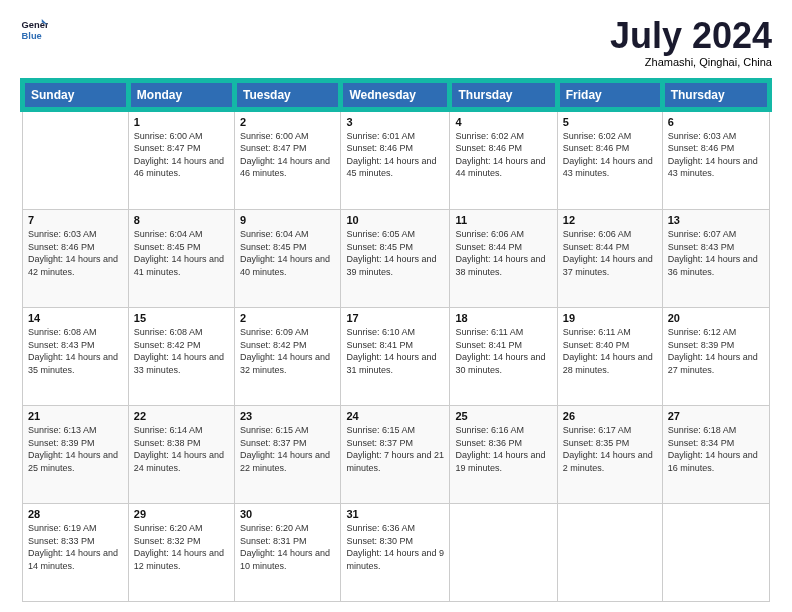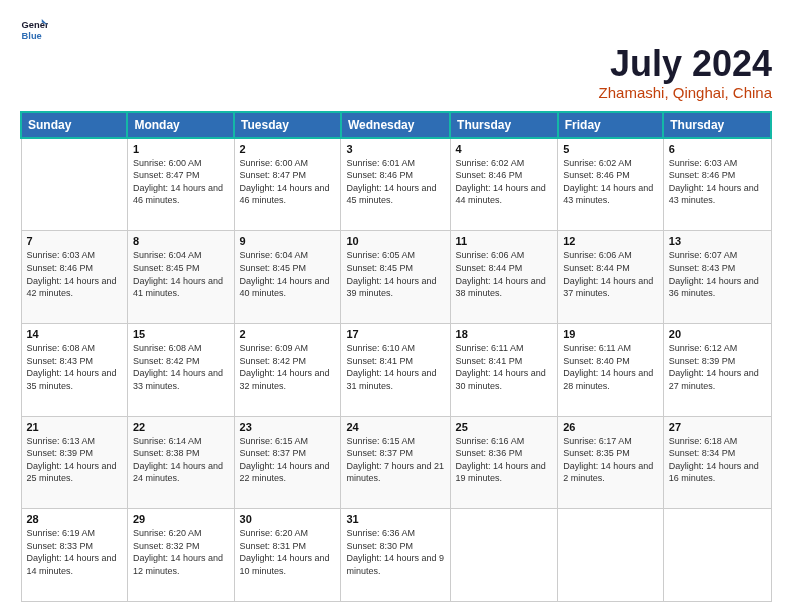--- a/index.html
+++ b/index.html
@@ -27,45 +27,44 @@
       display: flex;
       align-items: center;
       gap: 4px;
     }
     .logo-icon {
       width: 28px;
       height: 28px;
     }
     .title-area {
       text-align: right;
-      margin-top: 28px;
     }
     .month-title {
       font-size: 36px;
       font-weight: bold;
       color: #1a1a2e;
       line-height: 1.1;
     }
     .location {
-      font-size: 15px;
-      color: #c2410c;
+      font-size: 11px;
+      color: #000000;
     }
     .calendar-table {
       width: 100%;
       border-collapse: collapse;
       flex: 1;
     }
     .calendar-table thead tr th {
       background-color: #2e6db4;
       color: #fff;
       font-size: 12px;
       font-weight: bold;
       padding: 5px 6px;
       text-align: left;
-      border: 2px solid #14b8a6;
+      border: 5px solid #14b8a6;
     }
     .calendar-table tbody tr td {
       border: 1px solid #ccc;
       vertical-align: top;
       padding: 4px 5px;
       font-size: 9.5px;
       color: #333;
       background: #fff;
       width: 113px;
     }

